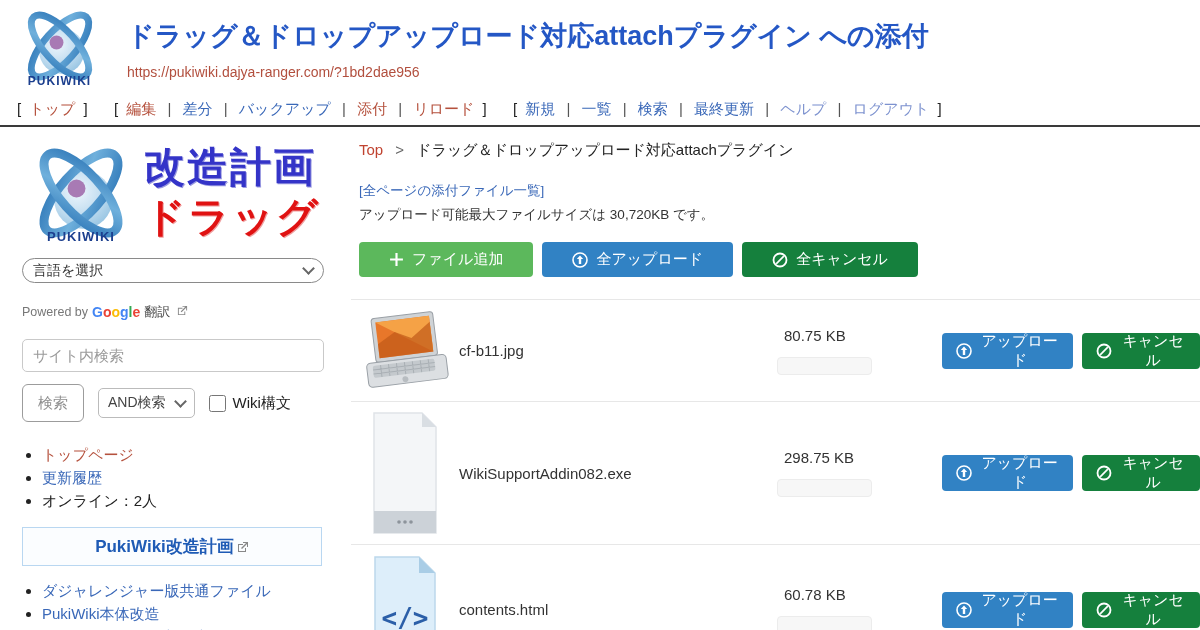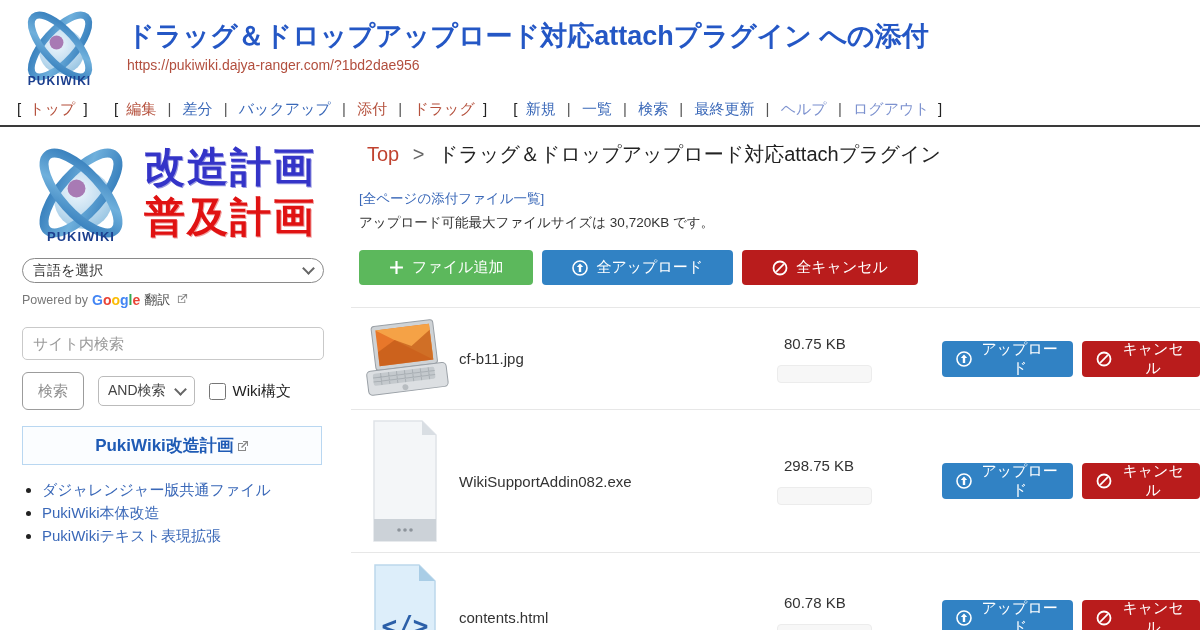--- a/index.html
+++ b/index.html
@@ -5,21 +5,21 @@
   * { margin:0; padding:0; box-sizing:border-box; }
   html,body { width:1200px; height:630px; overflow:hidden; background:#fff;
     font-family:"Liberation Sans","DejaVu Sans",sans-serif; color:#333; }
 
   
   .header { position:relative; height:97px; }
   .brand-logo { position:absolute; left:12px; top:6px; width:95px; text-align:center; }
   .brand-logo .brand-text { margin-top:-16px; font-size:12px; font-weight:bold; color:#1c3f8e; letter-spacing:1px; }
   .page-heading { margin-left:127px; padding-top:22px; }
   .page-title { font-size:27px; font-weight:bold; color:#2457c5; line-height:1.1; }
-  .page-url { margin-top:5px; font-size:14px; color:#b24f3e; }
+  .page-url { margin-top:12px; font-size:14px; color:#b24f3e; }
 
   
   .topnav { padding:3px 13px 6px 13px; font-size:15px; border-bottom:2px solid #3a3a3a; color:#222; }
   .topnav .grp { margin-right:14px; }
   .topnav .brk { color:#222; margin:0 4px; }
   .topnav .sep { color:#555; margin:0 7px; }
   .lnk { text-decoration:none; cursor:pointer; }
   .c-red { color:#b5513d; }
   .c-red2 { color:#c04330; }
   .c-blue { color:#3a68b8; }
@@ -38,21 +38,21 @@
   .side-logo .slogan { margin-left:4px; line-height:1.2; font-weight:bold; font-size:41px; letter-spacing:2px; }
   .slogan .l1 { color:#3434c8; text-shadow:1px 1px 0 #9a9ae0; }
   .slogan .l2 { color:#e01212; text-shadow:1px 1px 0 #f0a0a0; }
 
   .lang-select { width:302px; height:25px; border:1px solid #8a8a8a; border-radius:13px;
     display:flex; align-items:center; justify-content:space-between; padding:0 10px 0 10px;
     font-size:14px; color:#333; cursor:pointer; background:#fff; }
   .chev { width:9px; height:9px; border-right:2px solid #666; border-bottom:2px solid #666;
     transform:rotate(45deg); margin-top:-4px; flex-shrink:0; }
 
-  .powered { margin-top:8px; font-size:12.5px; color:#777; display:flex; align-items:center; gap:4px; }
+  .powered { margin-top:20px; font-size:12.5px; color:#777; display:flex; align-items:center; gap:4px; }
   .google-word { font-weight:bold; font-size:14px; letter-spacing:0; }
   .google-word span:nth-child(1){color:#4285F4}
   .google-word span:nth-child(2){color:#EA4335}
   .google-word span:nth-child(3){color:#FBBC05}
   .google-word span:nth-child(4){color:#4285F4}
   .google-word span:nth-child(5){color:#34A853}
   .google-word span:nth-child(6){color:#EA4335}
   .translate-label { color:#444; font-size:13px; }
 
   .site-search { margin-top:18px; width:302px; height:33px; border:1px solid #c9c9c9; border-radius:5px;
@@ -71,32 +71,32 @@
   .side-list li { margin-bottom:2px; color:#222; }
   .side-list.tight { margin-top:14px; }
 
   .section-box { margin-top:16px; border:1px solid #b9d7f1; background:#fbfdff;
     padding:7px 10px; width:300px;text-align:center; }
   .section-box .sec-title { font-size:17px; font-weight:bold; color:#1f5bb5; }
 
   .ext-icon { display:inline-block; vertical-align:-1px; margin-left:3px; }
 
   
-  .breadcrumb { font-size:20px; margin-left:16px; }
+  .breadcrumb { font-size:15px; margin-left:8px; }
   .breadcrumb .bc-sep { color:#666; margin:0 8px; }
   .attach-link { display:block; margin:22px 0 0 8px; font-size:13.5px; color:#3a68b8; text-decoration:none; cursor:pointer; }
   .max-size { margin:6px 0 0 8px; font-size:13.5px; color:#333; }
 
   .action-row { margin:18px 0 0 8px; display:flex; gap:9px; }
   .btn { display:inline-flex; align-items:center; gap:8px; height:35px; padding:0 30px;
     border:none; border-radius:4px; color:#fff; font-size:15px; cursor:pointer;
     font-family:inherit; }
   .btn-green { background:#5cb85c; }
   .btn-blue { background:#3182c4; }
-  .btn-orange { background:#b91c1c; }
+  .btn-orange { background:#15803d; }
   .btn svg { flex-shrink:0; }
 
   .file-table { margin-top:22px; border-top:1px solid #e7e7e7; }
   .file-row { display:flex; align-items:center; border-bottom:1px solid #e7e7e7; }
   .row-1 { min-height:102px; }
   .row-2 { min-height:143px; }
   .row-3 { min-height:130px; }
   .icon-col { width:108px; display:flex; justify-content:center; align-items:center; flex-shrink:0; }
   .name-col { width:318px; font-size:15px; color:#333; padding-left:0; flex-shrink:0; }
   .size-col { width:165px; flex-shrink:0; }
@@ -146,21 +146,21 @@
   <span class="grp">
     <span class="brk">[</span>
     <span class="lnk c-red">編集</span>
     <span class="sep">|</span>
     <span class="lnk c-blue">差分</span>
     <span class="sep">|</span>
     <span class="lnk c-blue">バックアップ</span>
     <span class="sep">|</span>
     <span class="lnk c-red">添付</span>
     <span class="sep">|</span>
-    <span class="lnk c-red">ドラッグ</span>
+    <span class="lnk c-red">リロード</span>
     <span class="brk">]</span>
   </span>
   <span class="grp">
     <span class="brk">[</span>
     <span class="lnk c-blue">新規</span>
     <span class="sep">|</span>
     <span class="lnk c-blue">一覧</span>
     <span class="sep">|</span>
     <span class="lnk c-blue">検索</span>
     <span class="sep">|</span>
@@ -181,21 +181,21 @@
         <svg width="112" height="104" viewBox="0 0 100 92">
           <circle cx="52" cy="52" r="26" fill="url(#sph)"></circle>
           <ellipse cx="50" cy="46" rx="45" ry="18" fill="none" stroke="url(#orb)" stroke-width="8" transform="rotate(-48 50 46)"></ellipse>
           <ellipse cx="50" cy="46" rx="45" ry="18" fill="none" stroke="url(#orb)" stroke-width="8" transform="rotate(48 50 46)"></ellipse>
           <circle cx="46" cy="42" r="8" fill="#a87ab4"></circle>
         </svg>
         <div class="atom-brand">PUKIWIKI</div>
       </div>
       <div class="slogan">
         <div class="l1">改造計画</div>
-        <div class="l2">普及計画</div>
+        <div class="l2">ドラッグ</div>
       </div>
     </div>
 
     <div class="lang-select">
       <span>言語を選択</span>
       <span class="chev"></span>
     </div>
 
     <div class="powered">
       <span>Powered by</span>
@@ -216,20 +216,25 @@
       <div class="mode-select">
         <span>AND検索</span>
         <span class="chev"></span>
       </div>
       <label class="wiki-check">
         <input type="checkbox" style="">
         <span>Wiki構文</span>
       </label>
     </div>
 
+    <ul class="side-list">
+      <li><span class="lnk c-red">トップページ</span></li>
+      <li><span class="lnk c-blue">更新履歴</span></li>
+      <li><span class="c-text">オンライン：2人</span></li>
+    </ul>
 
     <div class="section-box">
       <span class="sec-title">PukiWiki改造計画</span><span class="ext-icon"><svg width="12" height="12" viewBox="0 0 12 12">
             <path d="M1 3h5v1H2v6h6V7h1v4H1z" fill="#888"></path>
             <path d="M6 1h5v5h-1V3l-5 5-1-1 5-5H6z" fill="#888"></path>
           </svg></span>
     </div>
 
     <ul class="side-list tight">
       <li><span class="lnk c-blue">ダジャレンジャー版共通ファイル</span></li>

